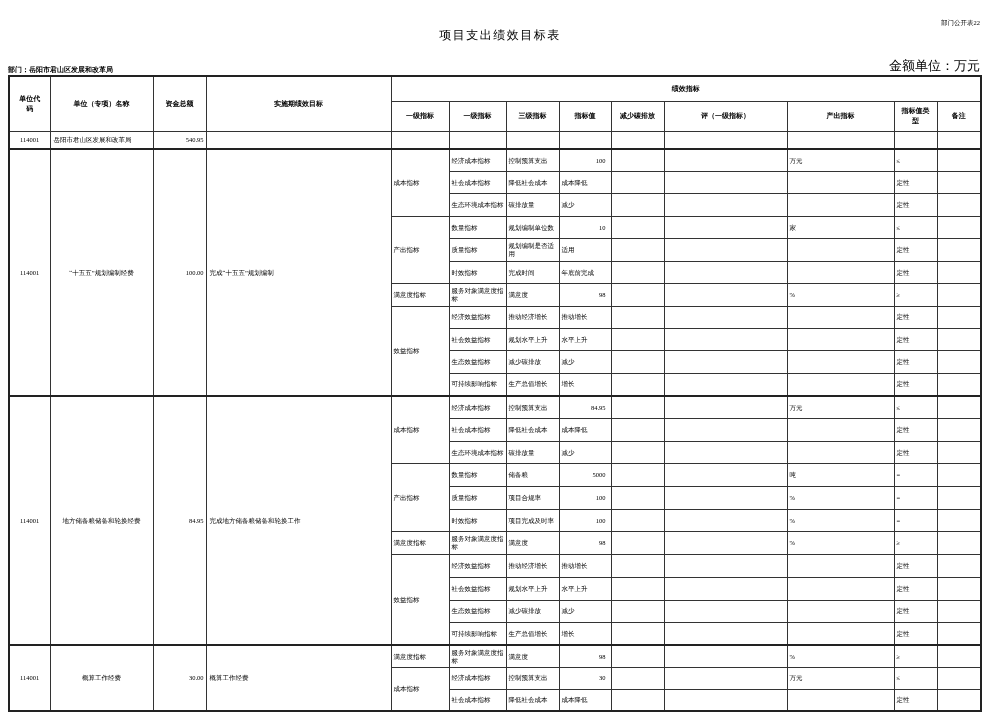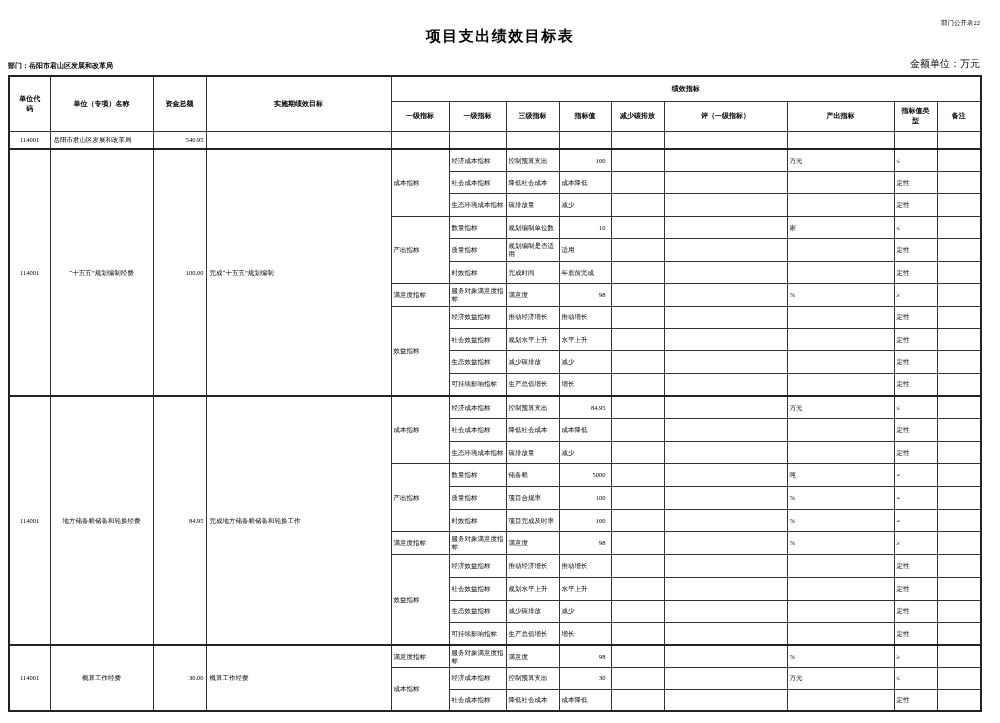--- a/index.html
+++ b/index.html
@@ -2,25 +2,25 @@
 <html><head>
 <meta charset="utf-8">
 <style>
   html,body { margin:0; padding:0; background:#fff; }
   body {
     width:1000px; height:723px; position:relative; overflow:hidden;
     font-family:"Liberation Serif","DejaVu Serif",serif; color:#000;
   }
   .corner-label { position:absolute; top:19px; right:20px; font-size:6.5px; }
   .doc-title { position:absolute; top:27px; left:0; width:1000px; text-align:center;
-    font-size:15px; font-weight:bold; letter-spacing:1.5px; }
+    font-size:12px; font-weight:normal; letter-spacing:1.5px; }
   .meta-row { position:absolute; top:57px; left:8px; width:972px;
     display:flex; justify-content:space-between; align-items:flex-end;text-align:right; }
   .dept-label { font-size:7px; font-weight:bold; }
-  .unit-label { font-size:10px; }
+  .unit-label { font-size:13px; }
 
   table.perf-table {
     position:absolute; top:75px; left:8px; width:972px;
     border-collapse:collapse; table-layout:fixed;
     border:2px solid #222;
   }
   .perf-table th, .perf-table td {
     border:1px solid #333; overflow:hidden; vertical-align:middle;
     padding:0 2px; word-break:break-all;
   }

